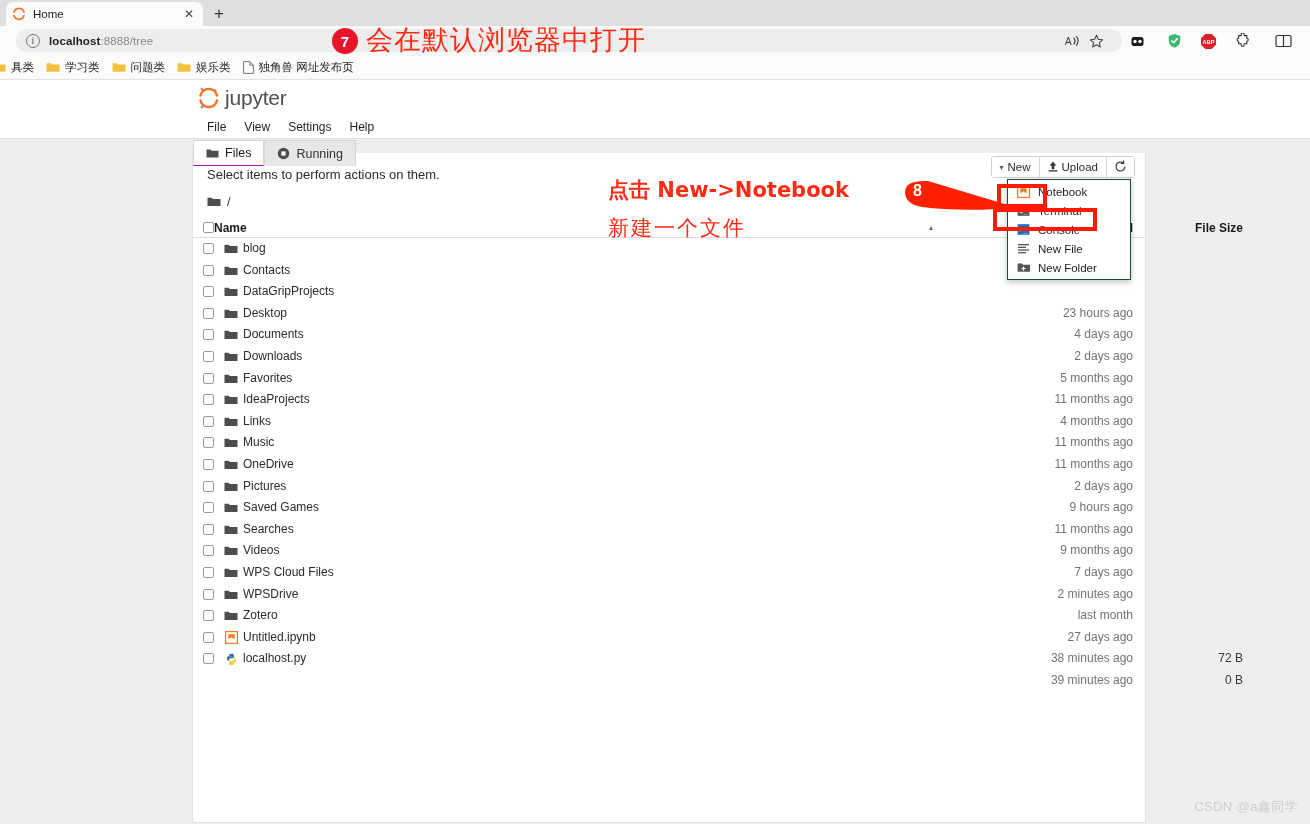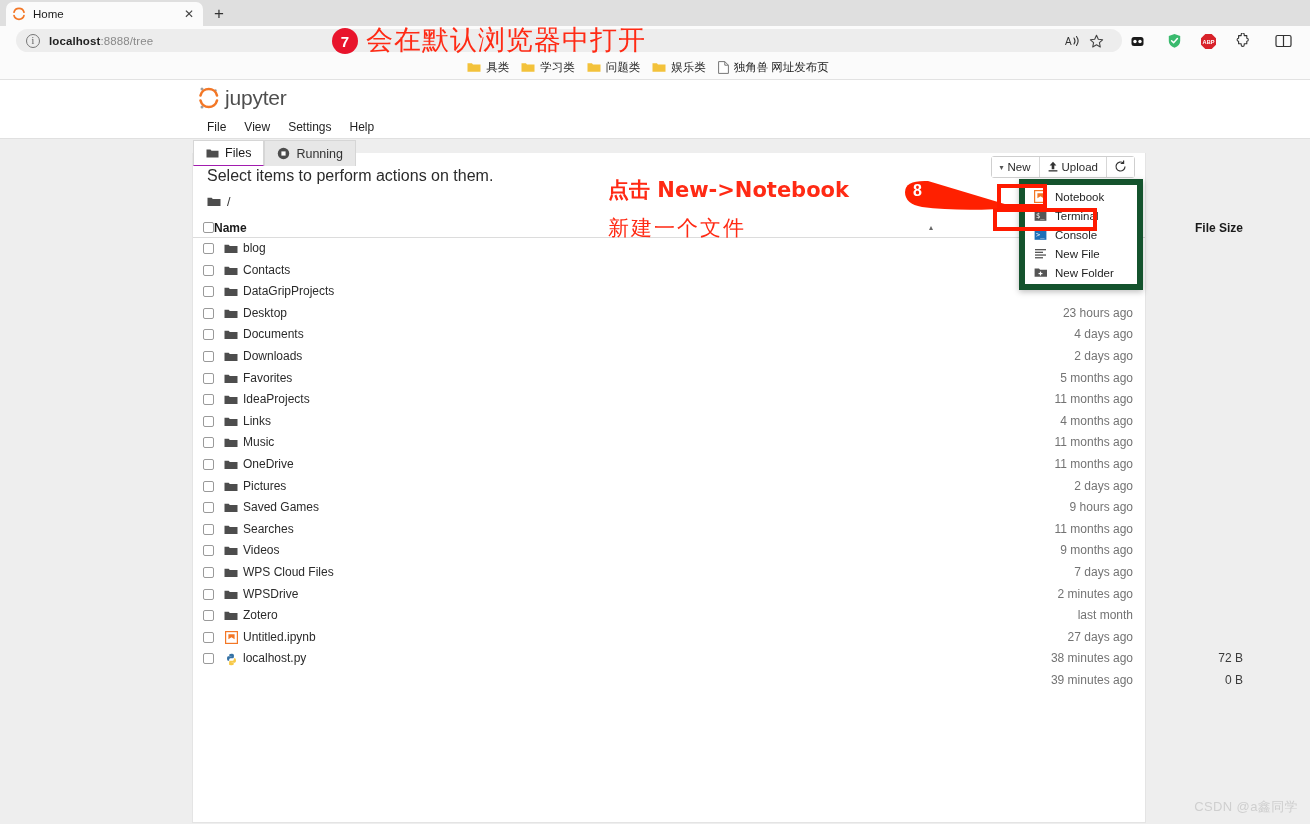--- a/index.html
+++ b/index.html
@@ -49,21 +49,20 @@
   .tb-icon {
     position: absolute; top: 4px; width: 22px; height: 22px;
     display: flex; align-items: center; justify-content: center; cursor: pointer;
   }
 
   
   .bookmarks {
     position: absolute; left: 0; top: 55px; width: 1310px; height: 25px;
     background: #fbfbfb; display: flex; align-items: center; padding-left: 0px;
     border-bottom: 1px solid #e2e2e2;
-    justify-content: center;
   }
   .bm {
     display: flex; align-items: center; height: 22px; padding: 0 6px;
     font-size: 11.5px; color: #1f1f1f; cursor: pointer; white-space: nowrap;
   }
   .bm-ico { margin-right: 5px; display: inline-flex; }
   .bm:first-child { margin-left: -14px; }
 
   
   .jp-page { position: absolute; left: 0; top: 80px; width: 1310px; height: 744px; background: #eeeeee; }
@@ -93,21 +92,21 @@
   .jtab {
     height: 26px; display: flex; align-items: center; padding: 0 12px;
     font-size: 12.5px; color: #333; background: #e7e7e7;
     border: 1px solid #d6d6d6; border-bottom: none; cursor: pointer;
   }
   .jtab.active { background: #ffffff; color: #1a1a1a; border-bottom: 1px solid #a21caf; }
   .jtab .ti { margin-right: 6px; display: inline-flex; }
 
   .hint-row {
     position: absolute; left: 0; top: 14px; width: 100%;
-    font-size: 16px; color: #2b2b2b; padding-left: 14px;
+    font-size: 13px; color: #2b2b2b; padding-left: 14px;
   }
   .crumb-row {
     position: absolute; left: 0; top: 42px; width: 100%;
     display: flex; align-items: center; padding-left: 14px;
     font-size: 12.5px; color: #333;
   }
   .crumb-row .ci { margin-right: 6px; display: inline-flex; }
 
   .toolbar-right {
     position: absolute; right: 10px; top: 3px; display: flex; align-items: stretch;
@@ -115,22 +114,22 @@
     background: #fff;
   }
   .tb-btn {
     display: flex; align-items: center; gap: 4px; padding: 0 8px;
     font-size: 11.5px; color: #2b2b2b; cursor: pointer; background: #fff;
     border-right: 1px solid #d7d7d7; height: 20px; white-space: nowrap;
   }
   .tb-btn:last-child { border-right: none; }
 
   .dropdown {
-    position: absolute; right: 2px; top: 26px; width: 124px;
-    background: #fff; border: 6px solid #14532d; box-shadow: 0 2px 6px rgba(0,0,0,.25);
+    position: absolute; right: 14px; top: 26px; width: 124px;
+    background: #fff; border: 1px solid #14532d; box-shadow: 0 2px 6px rgba(0,0,0,.25);
     padding: 2px 0; z-index: 40;
   }
   .dd-item {
     display: flex; align-items: center; gap: 8px; height: 19px;
     padding: 0 9px; font-size: 11.5px; color: #1f1f1f; cursor: pointer;
   }
   .dd-item .di { width: 13px; height: 13px; display: inline-flex; align-items: center; justify-content: center; flex: 0 0 13px; }
 
   
   .thead {

